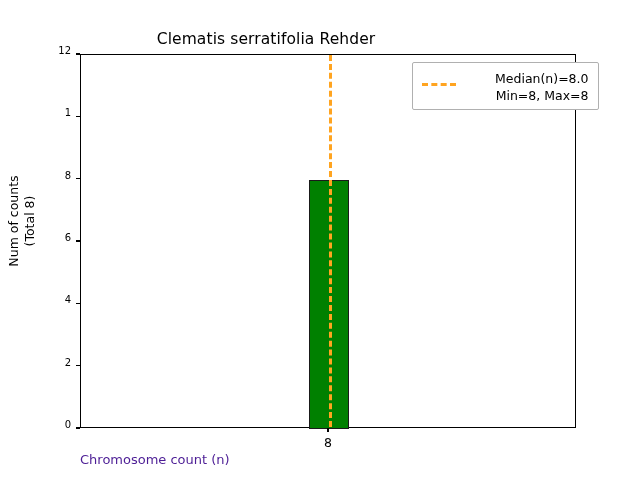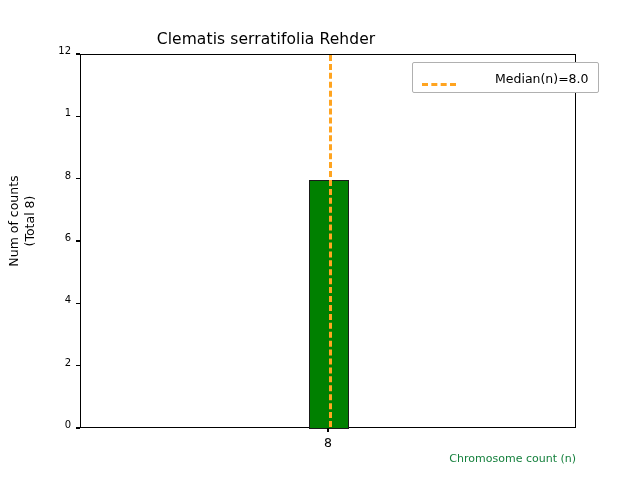--- a/index.html
+++ b/index.html
@@ -111,23 +111,23 @@
     width: 80px;
     text-align: center;
     font-size: 12.5px;
     color: #000000;
   }
   #x-axis-label {
     position: absolute;
     left: 80px;
     top: 452px;
     width: 496px;
-    text-align: right;
-    font-size: 11px;
-    color: #15803d;
+    text-align: left;
+    font-size: 13px;
+    color: #4c1d95;
   }
   
   .bar {
     position: absolute;
     box-sizing: border-box;
     border: 1.2px solid #1a1a1a;
   }
   
   .median-line {
     position: absolute;
@@ -222,15 +222,18 @@
       </div>
     </div>
 
   <div id="x-axis-label">Chromosome count (n)</div>
 
   <div id="legend">
     <div class="legend-row">
       <span class="legend-swatch"></span>
       <span class="legend-text">Median(n)=8.0</span>
     </div>
+    <div class="legend-row second">
+      <span class="legend-text">Min=8, Max=8</span>
+    </div>
   </div>
 
 </div>
 
 </body></html>

